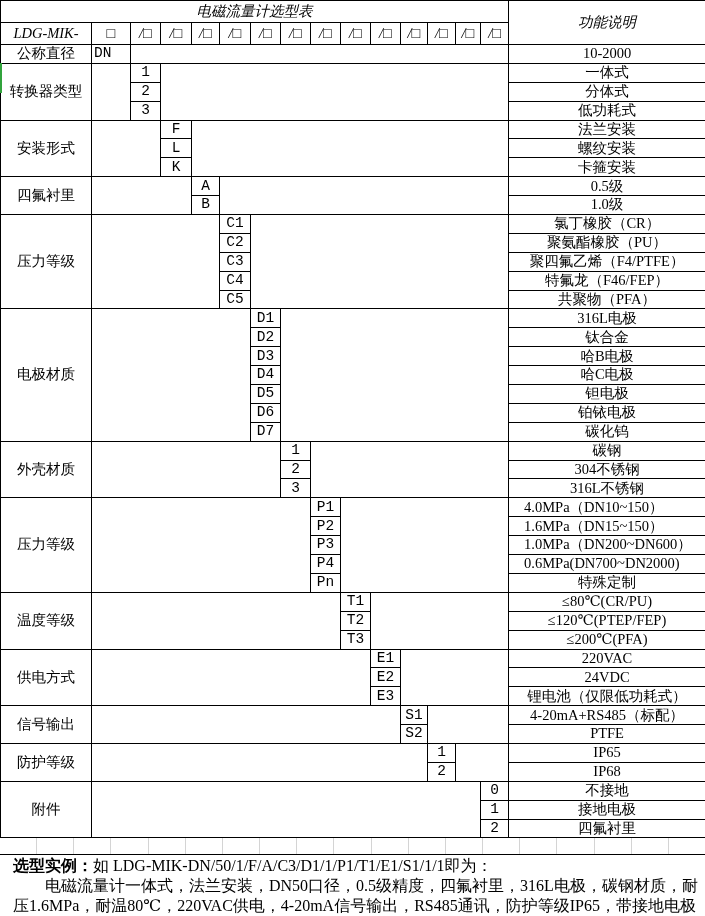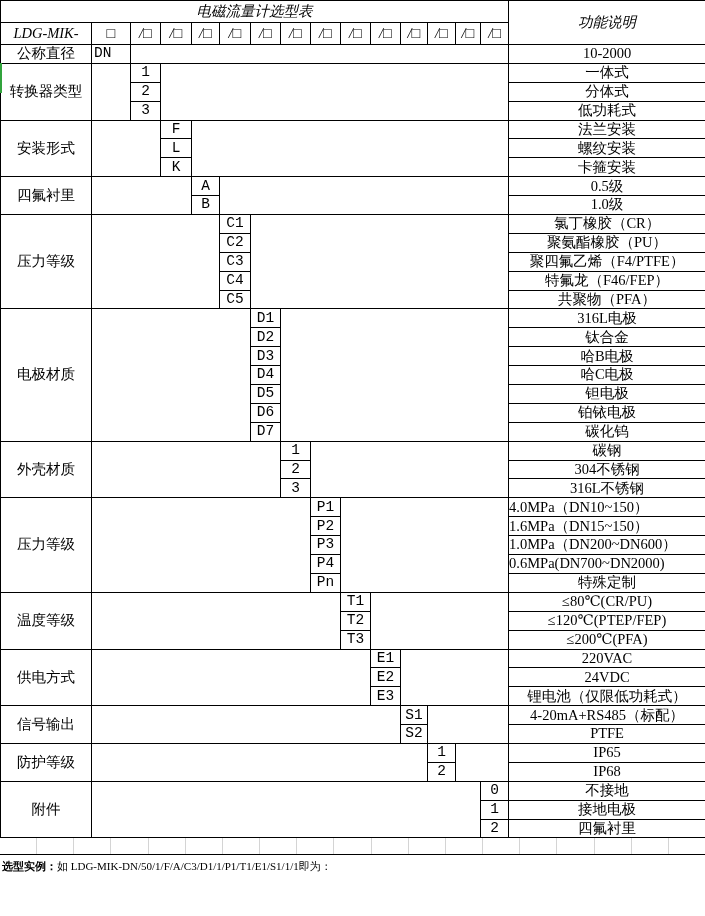--- a/index.html
+++ b/index.html
@@ -28,32 +28,32 @@
   }
   tr.rh { height: 22px; font-style: italic; }
   tr.r  { height: 18.9px; }
   td.title-cell   { font-size: 15.5px; }
   td.func-header  { font-size: 15.5px; margin-left: 32px; }
   td.label        { font-size: 15px; }
   td.code         { font-size: 14px; font-family: Liberation Mono, monospace; }
   td.code.dn      { text-align: left; padding-left: 2px; }
   td.box          { font-size: 13.5px; }
   td.model-prefix { font-size: 15px; }
-  td.desc.left    { text-align: left; padding-left: 0; }
+  td.desc.left    { text-align: left; padding-left: 15px; }
   
   .grid-row {
     display: flex;
     width: 705px;
     height: 17px;
     border-bottom: 1px solid #000;
   }
   .grid-row .gcell { flex: 1 1 auto; border-right: 1px solid #d4d4d4; }
   .grid-row .gcell:last-child { border-right: none; }
   
-  .example { font-size: 11px; line-height: 20px; padding: 1px 2px 0 2px; }
+  .example { font-size: 16px; line-height: 20px; padding: 1px 2px 0 13px; }
   .example p { margin: 0; }
   .example .lead-bold { font-weight: bold; }
   .example .body-text { text-indent: 2em; }
   
   .green-artifact {
     position: absolute;
     left: 0; top: 63px;
     width: 2px; height: 30px;
     background: #31a33c;
     z-index: 5;
@@ -330,13 +330,14 @@
     <div class="gcell"></div>
     <div class="gcell"></div>
     <div class="gcell"></div>
     <div class="gcell"></div>
     <div class="gcell"></div>
     <div class="gcell"></div>
   </div>
 
 <div class="example">
   <p><span class="lead-bold">选型实例：</span><span>如 LDG-MIK-DN/50/1/F/A/C3/D1/1/P1/T1/E1/S1/1/1即为：</span></p>
+  <p class="body-text">电磁流量计一体式，法兰安装，DN50口径，0.5级精度，四氟衬里，316L电极，碳钢材质，耐压1.6MPa，耐温80℃，220VAC供电，4-20mA信号输出，RS485通讯，防护等级IP65，带接地电极</p>
 </div>
 
 </body></html>

